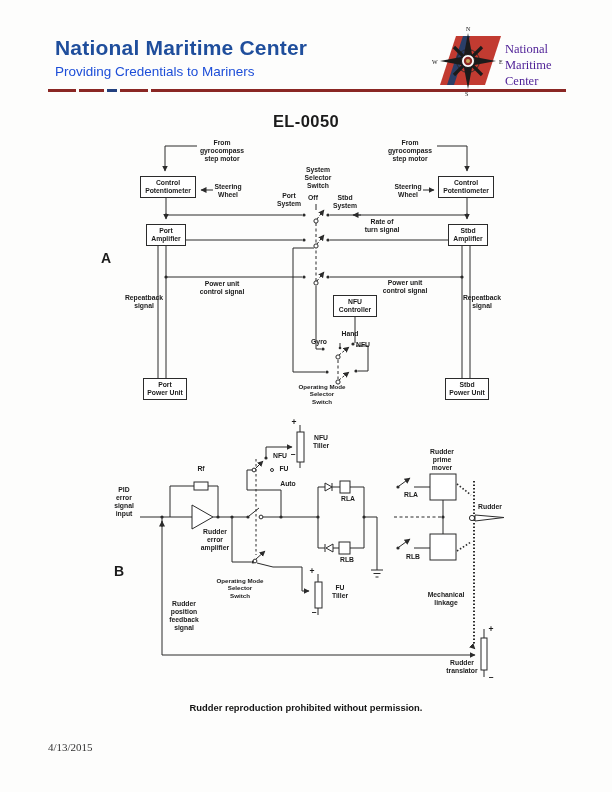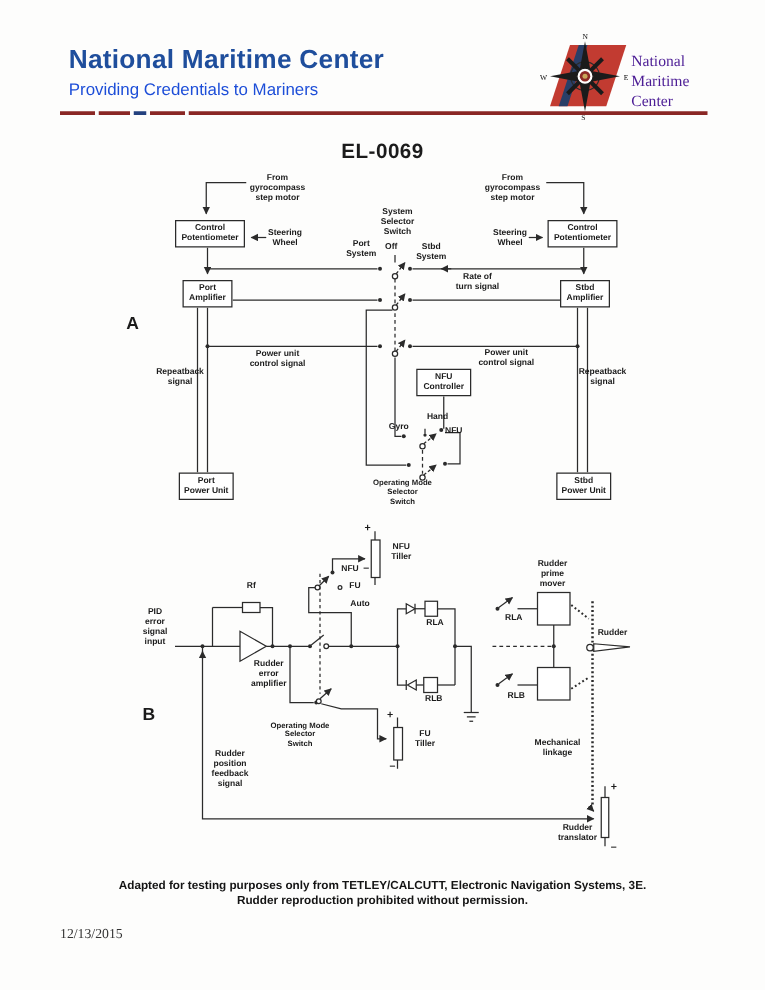--- a/index.html
+++ b/index.html
@@ -62,21 +62,21 @@
 Center</div>
 
   <div class="rule">
     <span style="left:0;width:28px;background:#8a2724"></span>
     <span style="left:30.5px;width:25.5px;background:#8a2724"></span>
     <span style="left:58.5px;width:10.5px;background:#23407e"></span>
     <span style="left:71.5px;width:28.5px;background:#8a2724"></span>
     <span style="left:103px;width:415px;background:#8a2724"></span>
   </div>
 
-  <div class="doc-title">EL-0069</div>
+  <div class="doc-title">EL-0050</div>
 
   <svg width="612" height="792" viewBox="0 0 612 792">
     <defs>
       <marker id="ah" markerWidth="7" markerHeight="7" refX="5.5" refY="3" orient="auto">
         <path d="M0,0 L6,3 L0,6 Z" fill="#2b2b2b"></path>
       </marker>
     </defs>
 
     <g stroke="#2b2b2b" stroke-width="1" fill="none">
       <path d="M197,146 H165 V171" marker-end="url(#ah)"></path>
@@ -310,18 +310,17 @@
   <div class="lbl" style="left:184px;top:600px">Rudder
 position
 feedback
 signal</div>
   <div class="lbl" style="left:462px;top:659px">Rudder
 translator</div>
   <div class="lbl sign" style="left:491px;top:624px">+</div>
   <div class="lbl sign" style="left:491px;top:672px">–</div>
 
   <div class="footer">
-    <div>Adapted for testing purposes only from TETLEY/CALCUTT, Electronic Navigation Systems, 3E.</div>
     <div>Rudder reproduction prohibited without permission.</div>
   </div>
-  <div class="date">12/13/2015</div>
+  <div class="date">4/13/2015</div>
 
 </div>
 
 </body></html>

